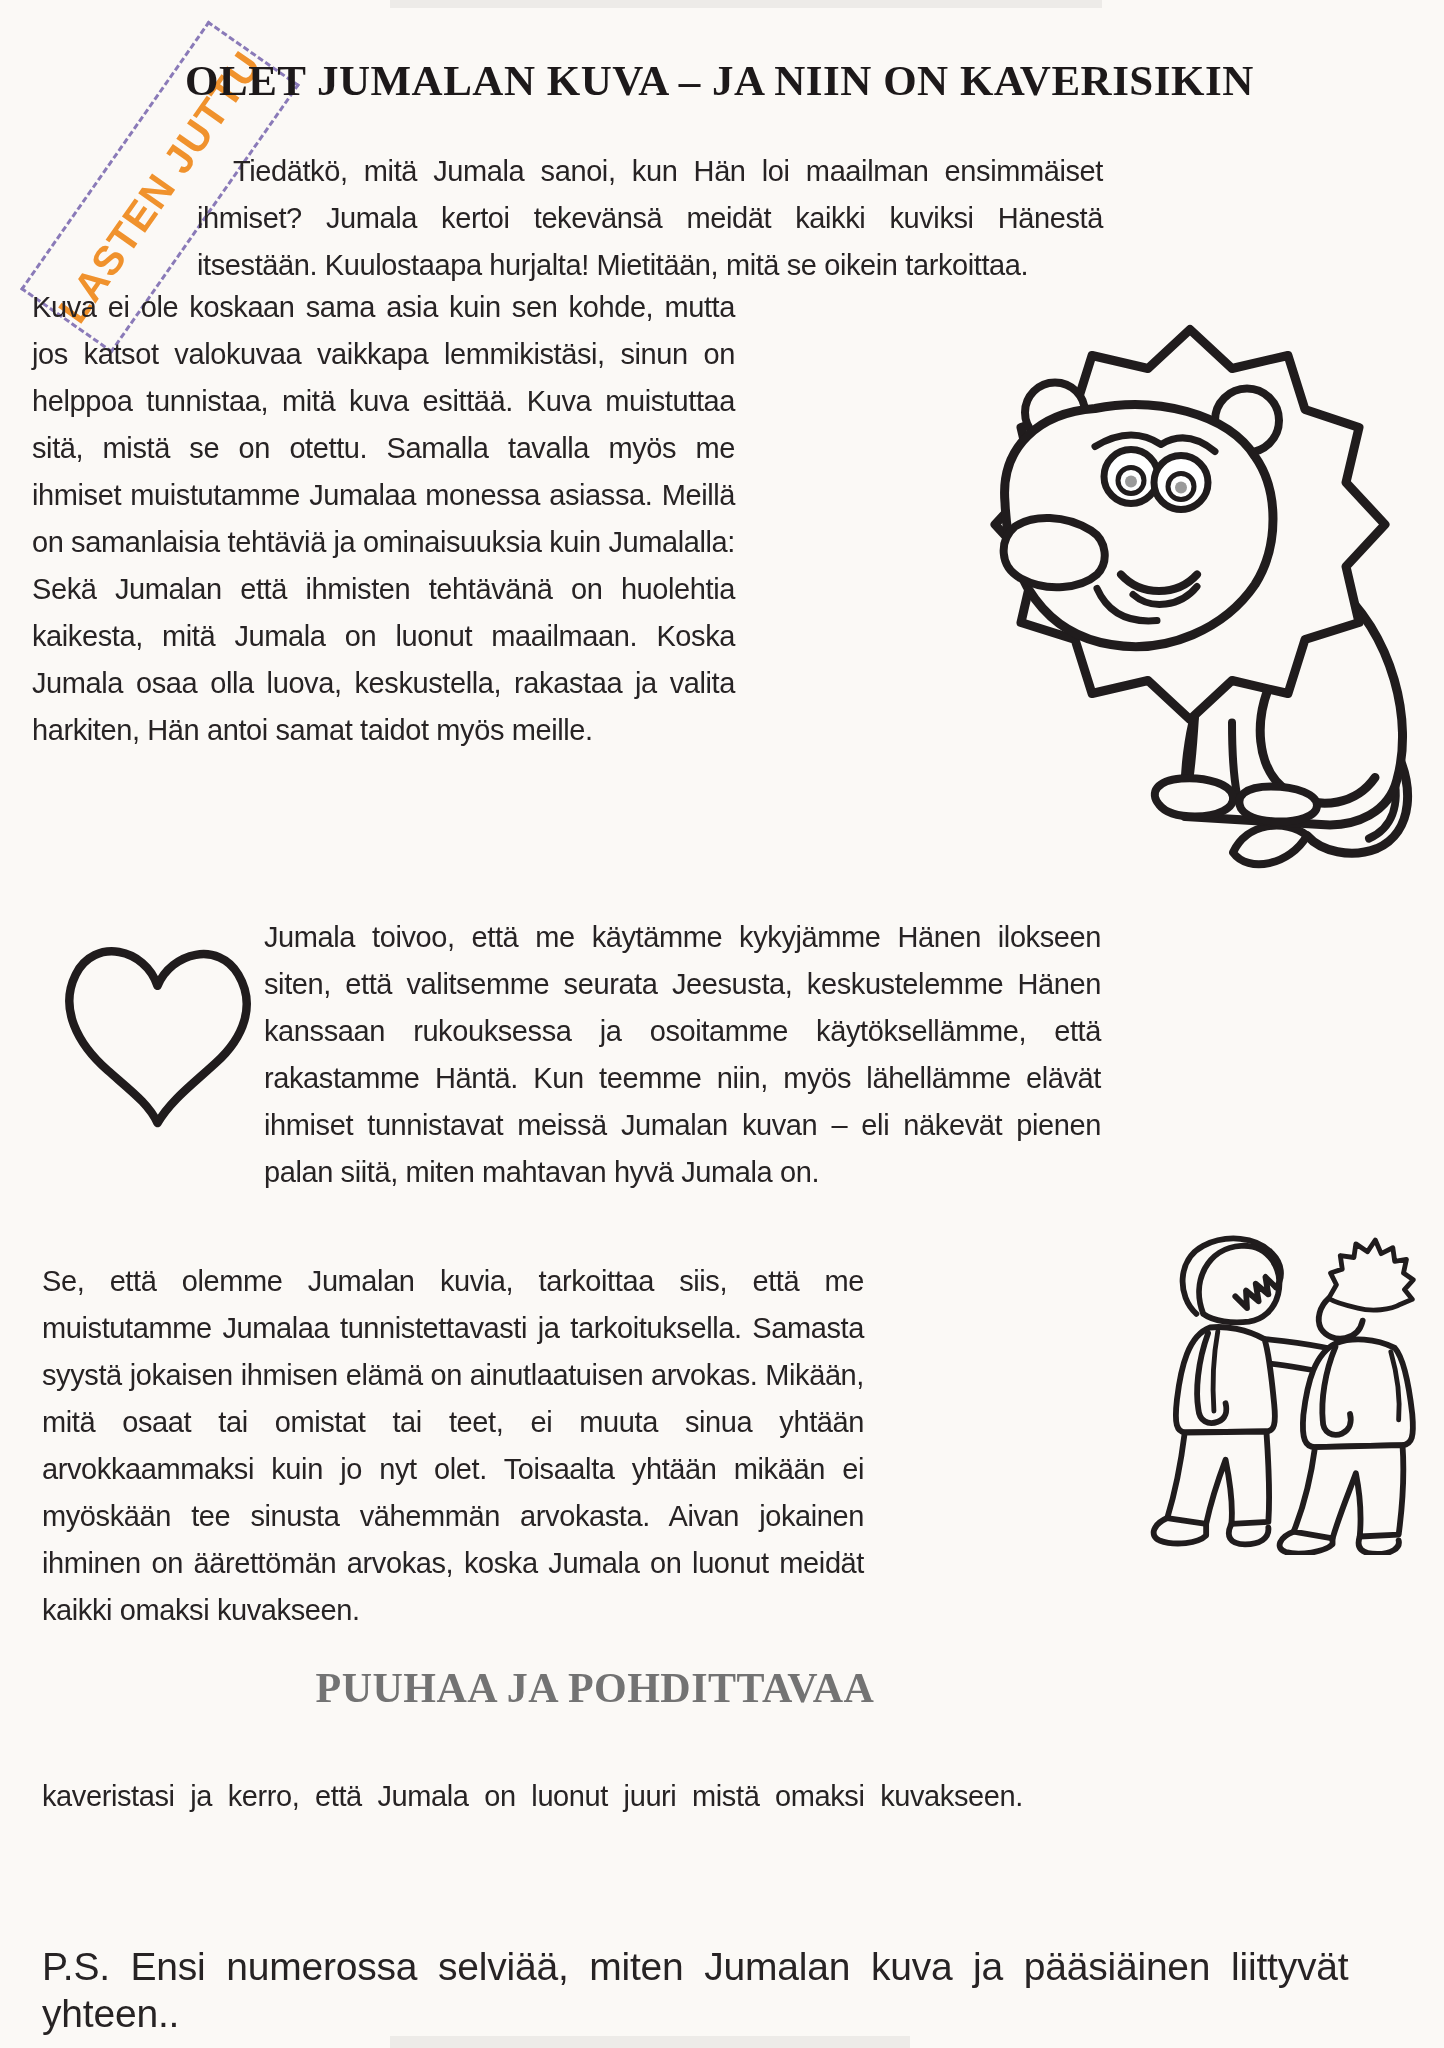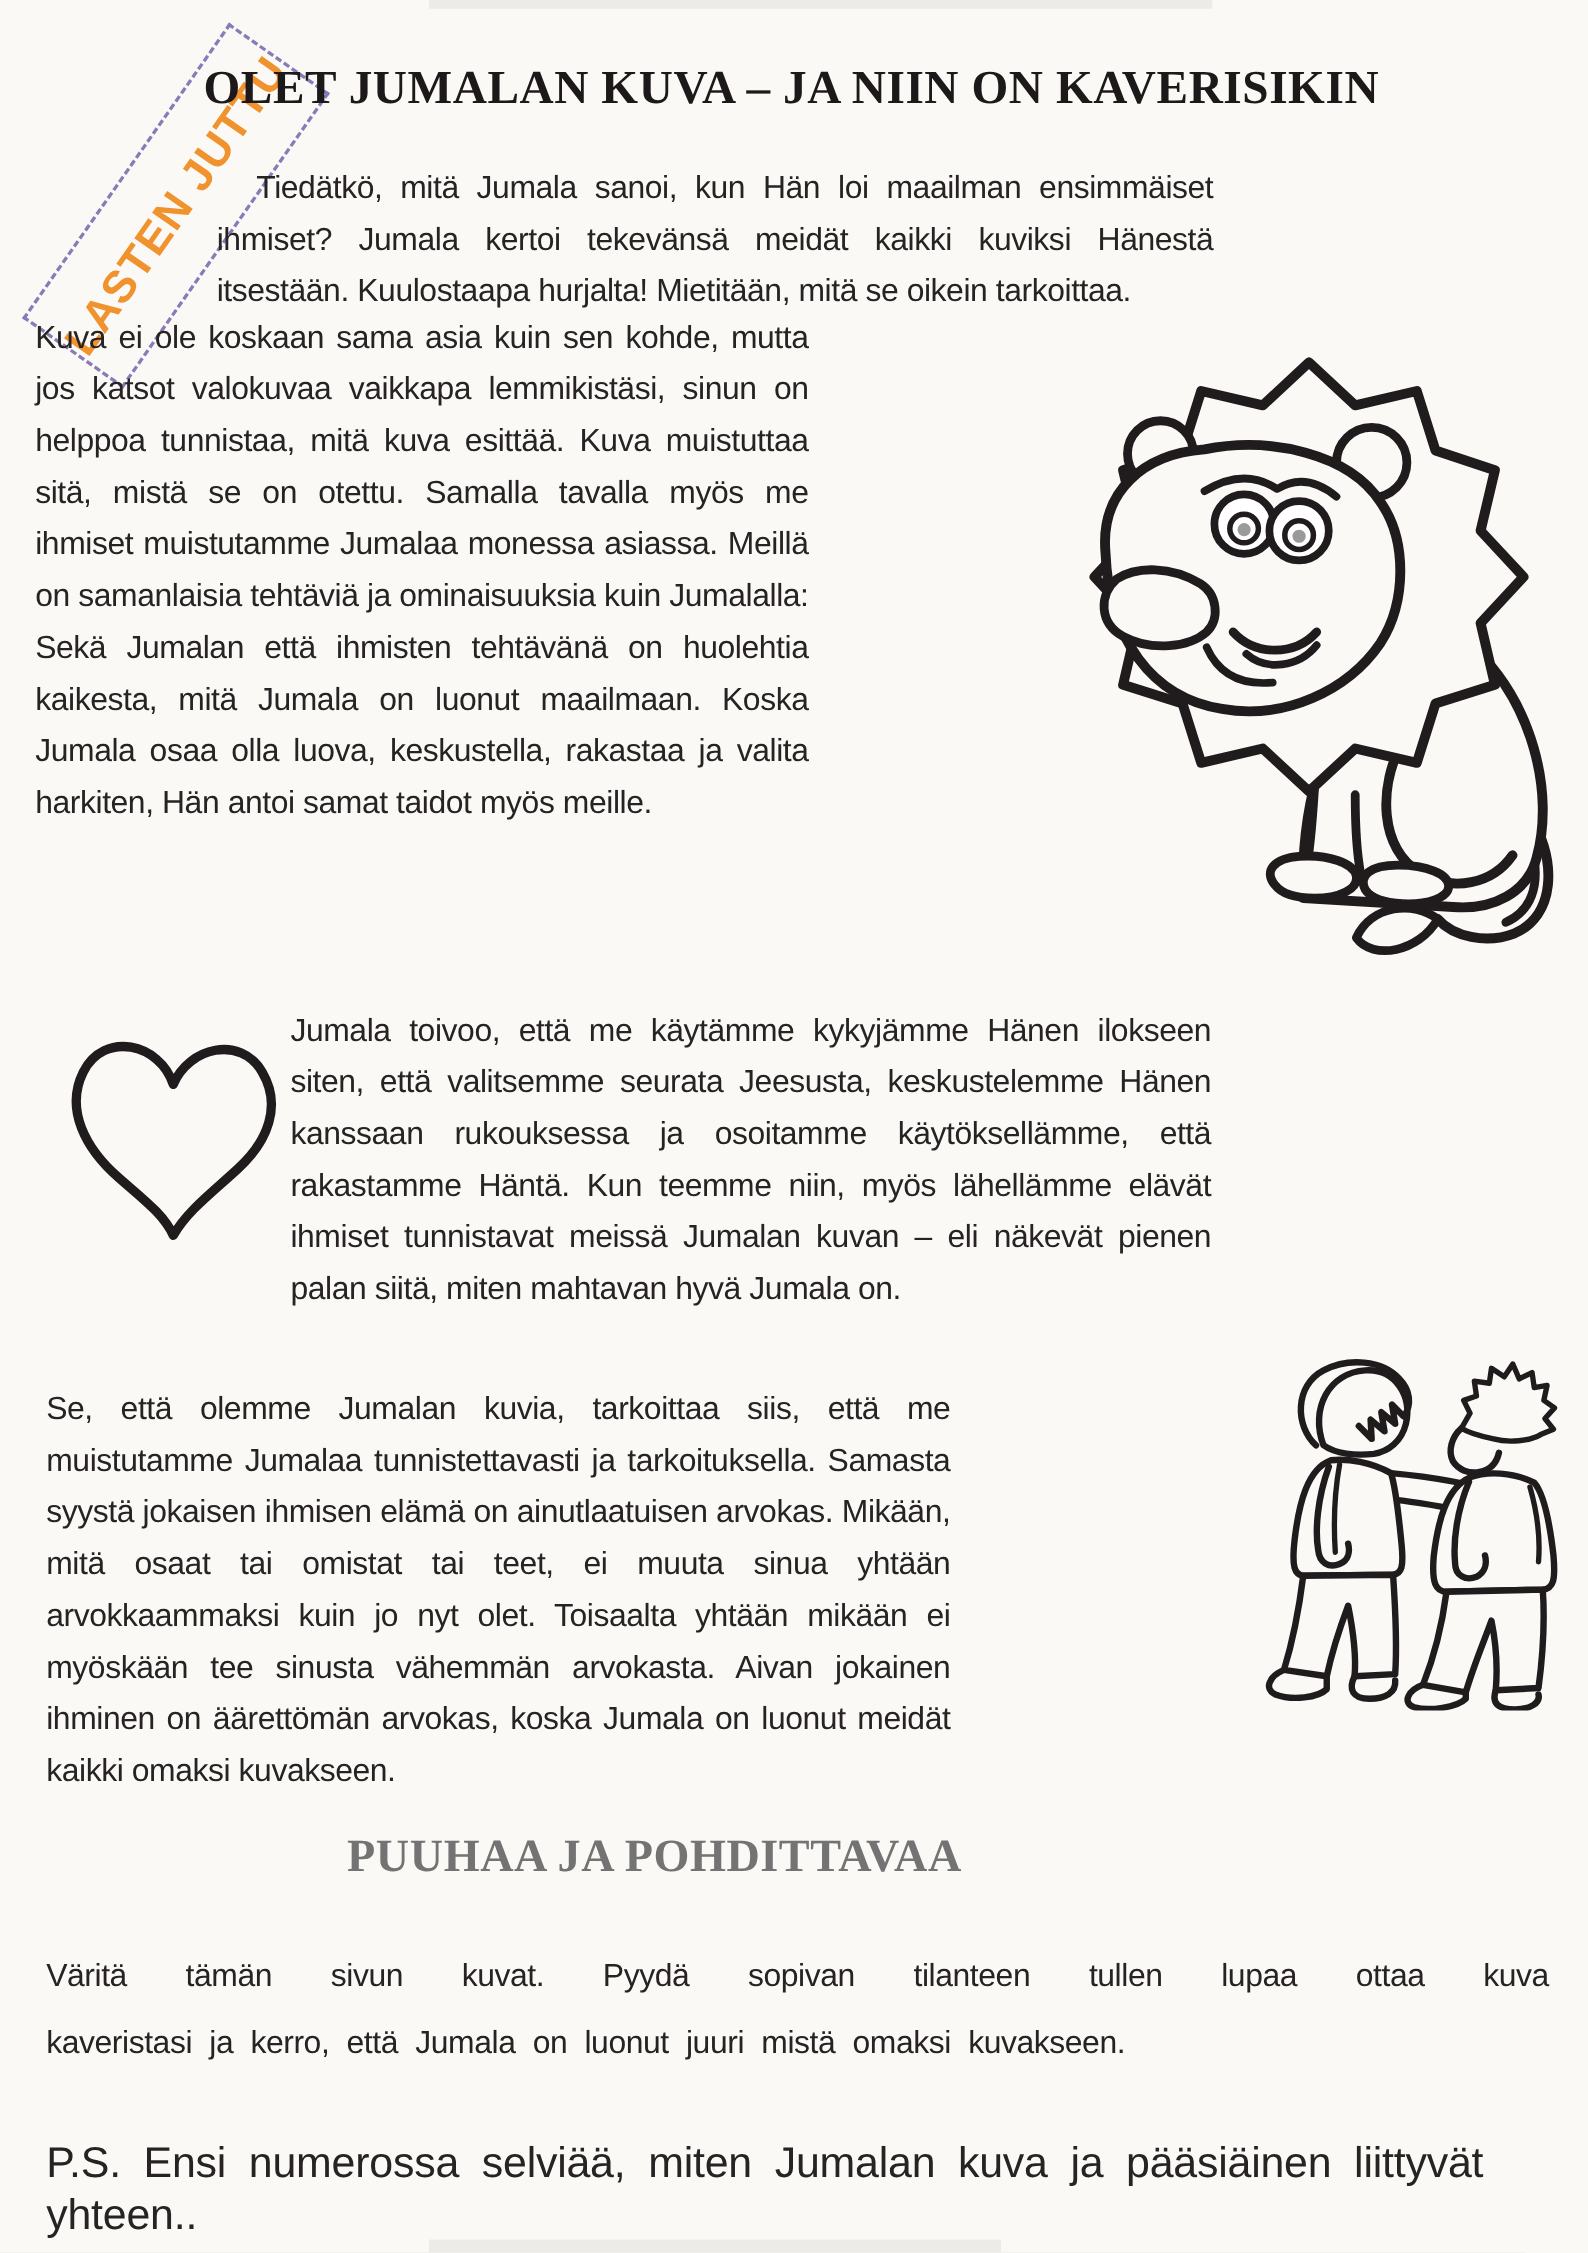--- a/index.html
+++ b/index.html
@@ -142,19 +142,18 @@
     <path d="M278 151 C 284 172 288 196 286 221" stroke-width="5"></path>
     <path d="M221 146 C 210 172 206 201 208 222 C 208 234 218 239 228 235 C 236 231 238 223 236 215" stroke-width="6"></path>
     <path d="M200 249 C 196 279 188 311 178 336 L 218 343 C 226 316 236 293 242 276 C 246 296 248 319 246 341 L 286 339 C 290 309 292 276 290 247 Z" fill="#fbf9f6" stroke-width="6"></path>
     <path d="M178 336 C 164 341 158 353 170 357 C 184 361 210 357 218 349 L 218 343" stroke-width="6"></path>
     <path d="M246 341 C 242 353 248 359 264 359 C 278 359 288 353 286 345" stroke-width="6"></path>
   </svg>
 
   <div class="section-heading">PUUHAA JA POHDITTAVAA</div>
 
   <div class="para4">
-    <div class="force-justify">Väritä tämän sivun kuvat. Pyydä sopivan tilanteen tullen lupaa ottaa kuva</div>
     <div class="plain-line">kaveristasi ja kerro, että Jumala on luonut juuri mistä omaksi kuvakseen.</div>
   </div>
 
   <div class="body-text ps">P.S. Ensi numerossa selviää, miten Jumalan kuva ja pääsiäinen liittyvät yhteen..</div>
 
 </div>
 
 </body></html>

